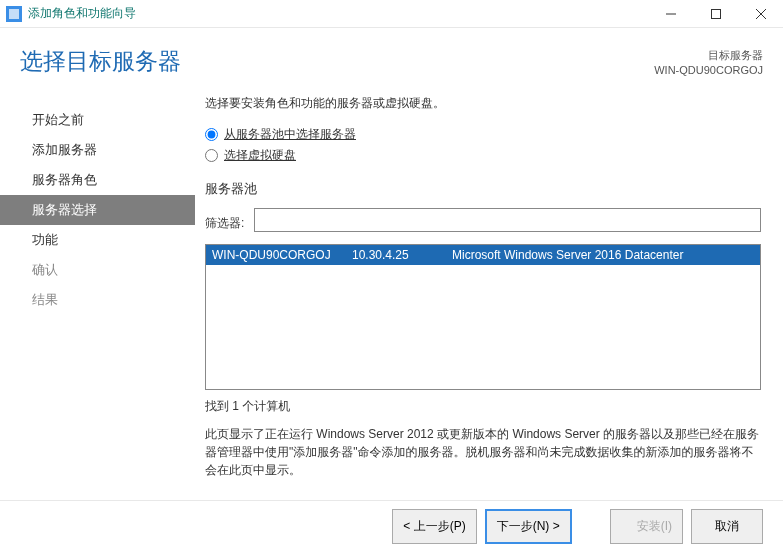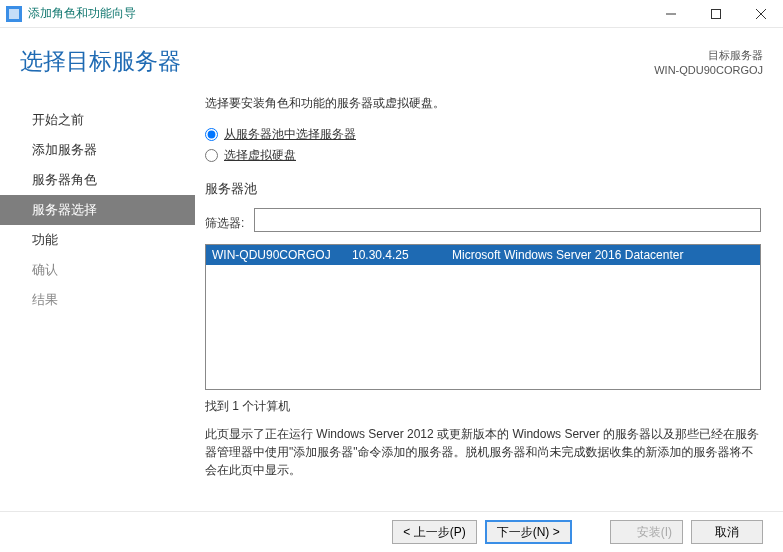--- a/index.html
+++ b/index.html
@@ -42,21 +42,21 @@
     .col-name { width: 140px; }
     .col-ip { width: 100px; }
     .col-os { flex: 1; }
     .table-row { display: flex; padding: 3px 6px; font-size: 12px; }
     .table-row.selected { background: #1e6ab3; color: #fff; }
     
     .found-count { font-size: 12px; margin-top: 8px; color: #333; }
     .description { font-size: 12px; color: #333; line-height: 1.5; margin-top: 10px; }
     
     .footer { position: absolute; bottom: 8px; left: 0; right: 0; padding: 8px 20px 0 20px; display: flex; justify-content: flex-end; gap: 8px; border-top: 1px solid #e8e8e8; }
-    .btn { min-width: 72px; height: 24px; font-size: 12px; background: #efefef; border: 1px solid #aaa; cursor: pointer; padding: 0 10px; }
+    .btn { min-width: 72px; height: 35px; font-size: 12px; background: #efefef; border: 1px solid #aaa; cursor: pointer; padding: 0 10px; }
     .btn.primary { border: 2px solid #3a8ee6; }
     .btn:disabled { color: #aaa; cursor: default; }
     .btn-gap { margin-left: 30px; padding-left: 26px; }
   </style>
 </head>
 <body>
 
 <div class="titlebar">
   <div class="titlebar-icon">
     <svg viewBox="0 0 10 10">

